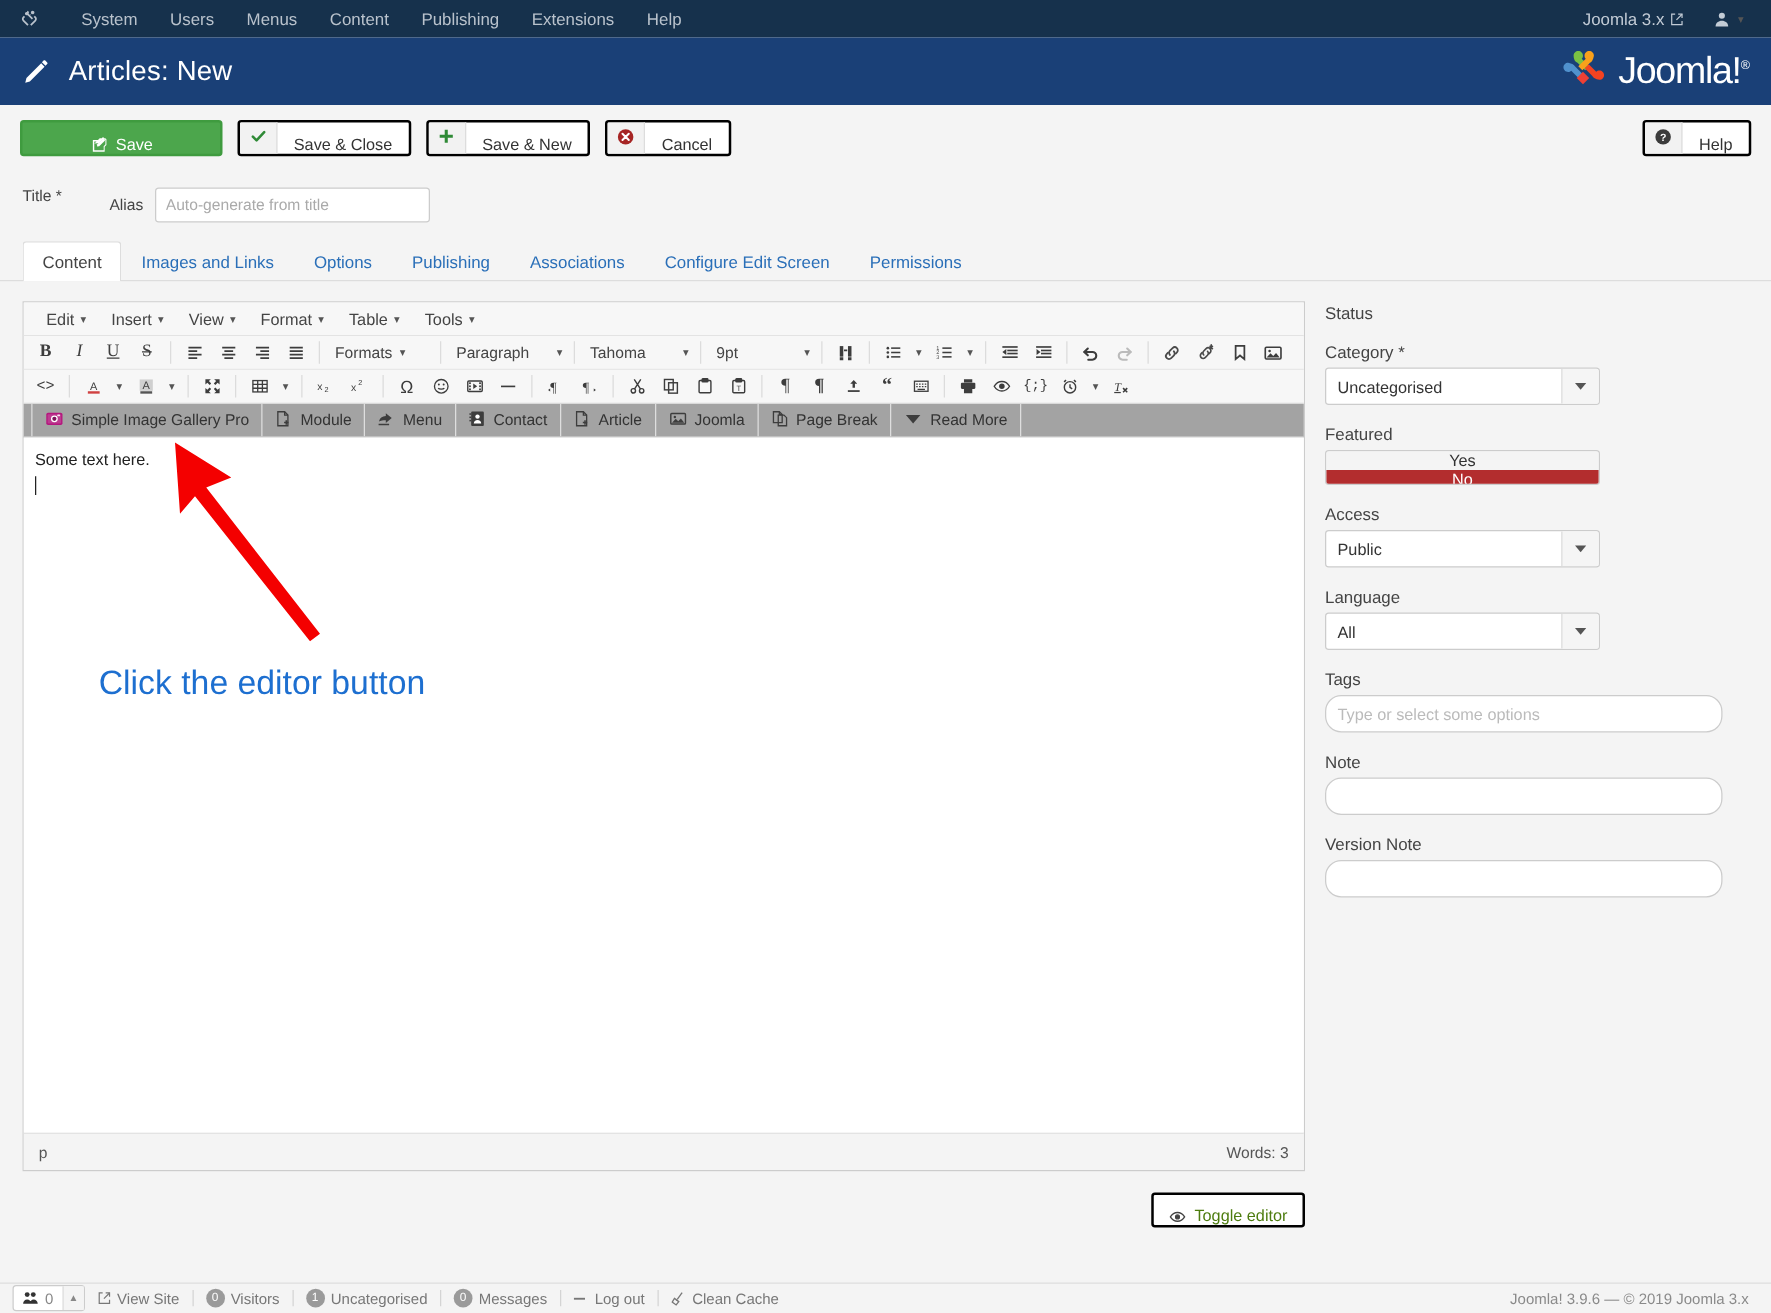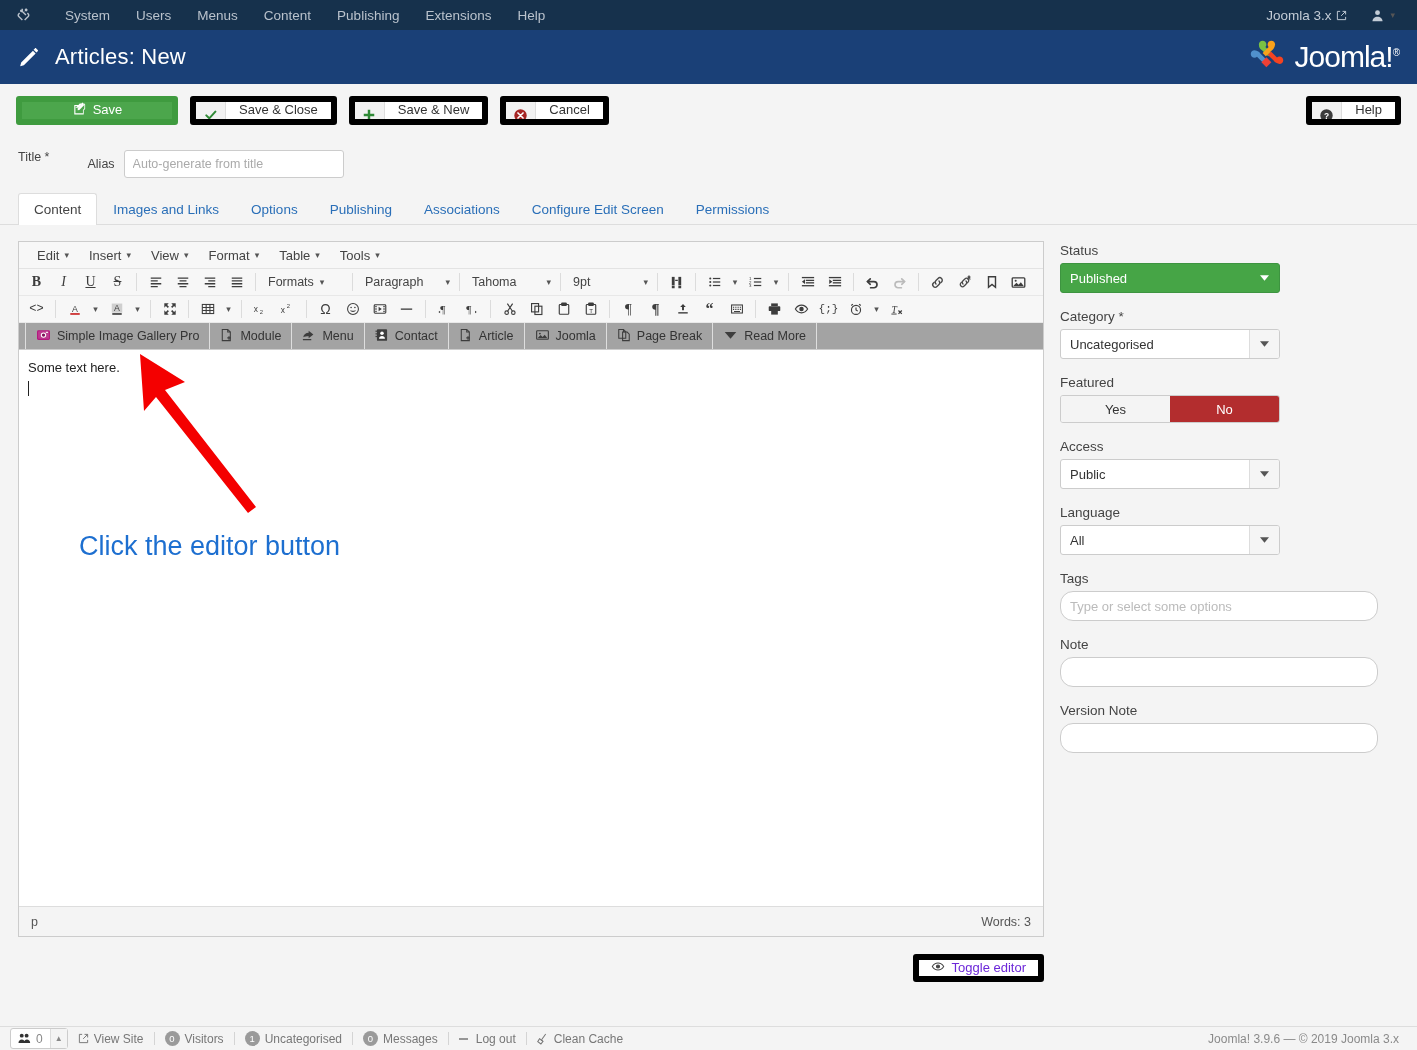--- a/index.html
+++ b/index.html
@@ -34,22 +34,22 @@
   #subhead .pencil { margin-right:14px; display:flex; align-items:center;}
   #subhead h1 { font-size:22px; font-weight:400; margin:0; letter-spacing:.2px;}
   #subhead .spacer{flex:1;}
   .jlogo { display:flex; align-items:center; gap:7px; }
   .jlogo .jtext { font-size:30px; color:#fff; font-weight:400; letter-spacing:-1px; font-family:"Liberation Sans", sans-serif;}
   .jlogo .reg { font-size:10px; vertical-align:super; }
 
   
   #toolbar { height:52px; background:#f4f4f4; display:flex; align-items:center; padding:0 16px; }
   .btn {
-    height:29px; display:inline-flex; align-items:flex-start;
-    border:6px solid #000000; background:#fff; color:#333;
+    height:29px; display:inline-flex; align-items:flex-end;
+    border:2px solid #000000; background:#fff; color:#333;
     font-size:13px; border-radius:3px; cursor:pointer; overflow:hidden;
   }
   .btn .lbl { padding:0 13px; white-space:nowrap;}
   .btn .ic { width:30px; height:27px; display:flex; align-items:center; justify-content:center; background:#f2f2f2; border-right:1px solid #ddd;}
   .btn.save { background:#4ca64c; border-color:#3f9b3f; color:#fff; width:162px; justify-content:center; gap:7px;}
   .btn.save .lbl{ padding:0; }
   #toolbar .gap { width:12px; }
   #toolbar .spacer { flex:1; }
   .btn.help .ic { background:#f2f2f2; }
 
@@ -107,36 +107,36 @@
     color:#1d6fd0; font-weight:400; white-space:nowrap;
   }
   .mce-status {
     height:30px; border-top:1px solid #ddd; background:#f4f4f4;
     display:flex; align-items:center; justify-content:space-between;
     padding:0 12px; font-size:12.5px; color:#555;
   }
   .resize-grip { position:absolute; right:3px; bottom:3px; width:10px; height:10px;}
 
   #toggle-row { display:flex; justify-content:flex-end; margin-top:17px;}
-  .btn.toggle { height:28px; gap:7px; padding:0 12px; color:#6d28d9;}
+  .btn.toggle { height:28px; gap:7px; padding:0 12px; color:#4d7c0f;}
   .btn.toggle .lbl{ padding:0;}
 
   
   .sb-label { font-size:13.5px; color:#444; margin:0 0 5px 0; }
   .sb-group { margin-bottom:16px;}
   .sel {
     width:220px; height:30px; border:1px solid #ccc; background:#fff;
     border-radius:3px; display:flex; align-items:center; justify-content:space-between;
     font-size:13px; color:#333; cursor:pointer; overflow:hidden;
   }
   .sel .val { padding-left:9px; }
   .sel .arrowbox { width:30px; height:28px; border-left:1px solid #ddd; background:#f5f5f5; display:flex; align-items:center; justify-content:center;}
   .sel.status { width:220px; background:#46a546; border-color:#3d9440; color:#fff; }
   .sel.status .arrowbox { background:transparent; border-left:none; }
-  .radiogrp { display:flex; width:220px; height:28px; border-radius:3px; overflow:hidden; border:1px solid #ccc;}
+  .radiogrp { display:flex; width:220px; height:28px; border-radius:3px; overflow:hidden; border:1px solid #ccc;flex-direction:column;}
   .radiogrp .opt { flex:1; display:flex; align-items:center; justify-content:center; font-size:13px; cursor:pointer; background:#f4f4f4; color:#333;}
   .radiogrp .opt.on-no { background:#b32d2e; color:#fff; }
   .txt {
     width:318px; height:30px; border:1px solid #ccc; border-radius:13px;
     background:#fff; font-size:13px; padding:0 9px; color:#333;
     font-family:"Liberation Sans", sans-serif;
   }
   .txt::placeholder{ color:#bbb; }
 
   
@@ -726,28 +726,20 @@
             <circle cx="8" cy="8" r="1.9" fill="#444"></circle>
           </svg>
         <span class="lbl">Toggle editor</span>
       </div>
     </div>
   </div>
 
   <div id="sidecol">
     <div class="sb-group">
       <div class="sb-label">Status</div>
-      <div class="sel status">
-        <span class="val">Published</span>
-        <span class="arrowbox">
-            <svg width="9" height="6" viewBox="0 0 10 6" fill="#fff">
-              <path d="M0 0h10L5 6z"></path>
-            </svg>
-          </span>
-      </div>
     </div>
 
     <div class="sb-group">
       <div class="sb-label">Category *</div>
       <div class="sel">
         <span class="val">Uncategorised</span>
         <span class="arrowbox">
             <svg width="9" height="6" viewBox="0 0 10 6" fill="#555">
               <path d="M0 0h10L5 6z"></path>
             </svg>

